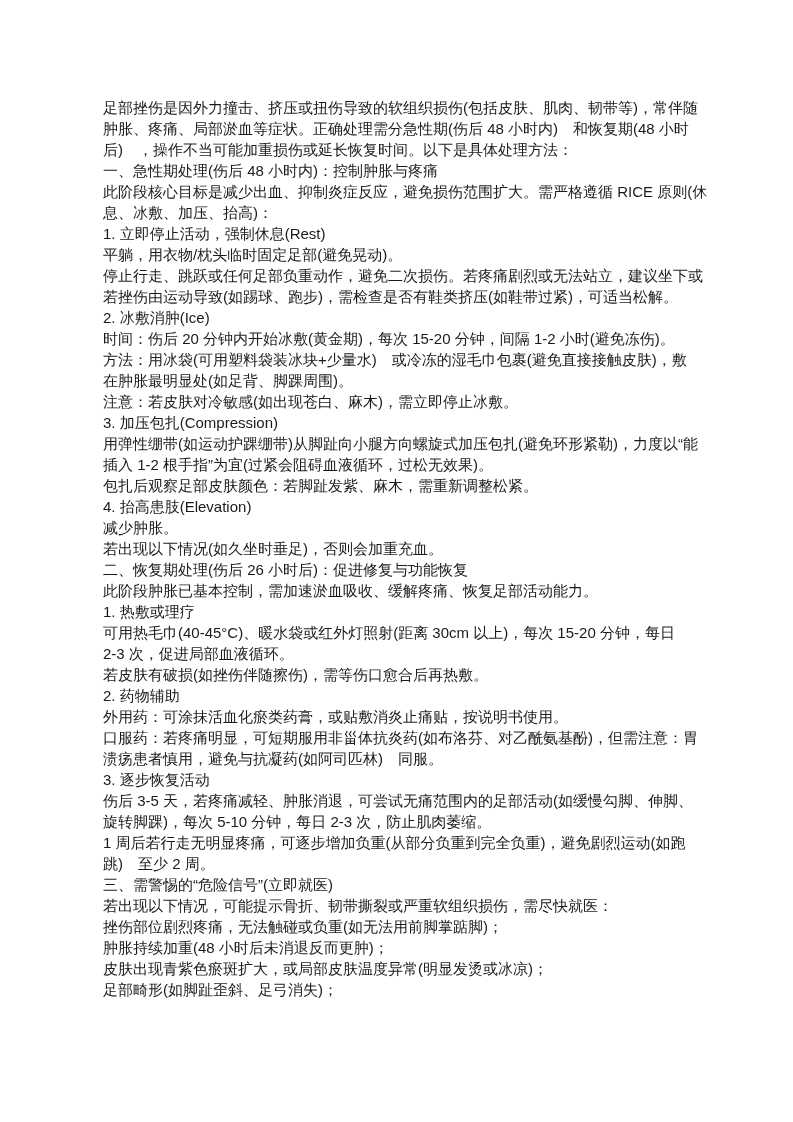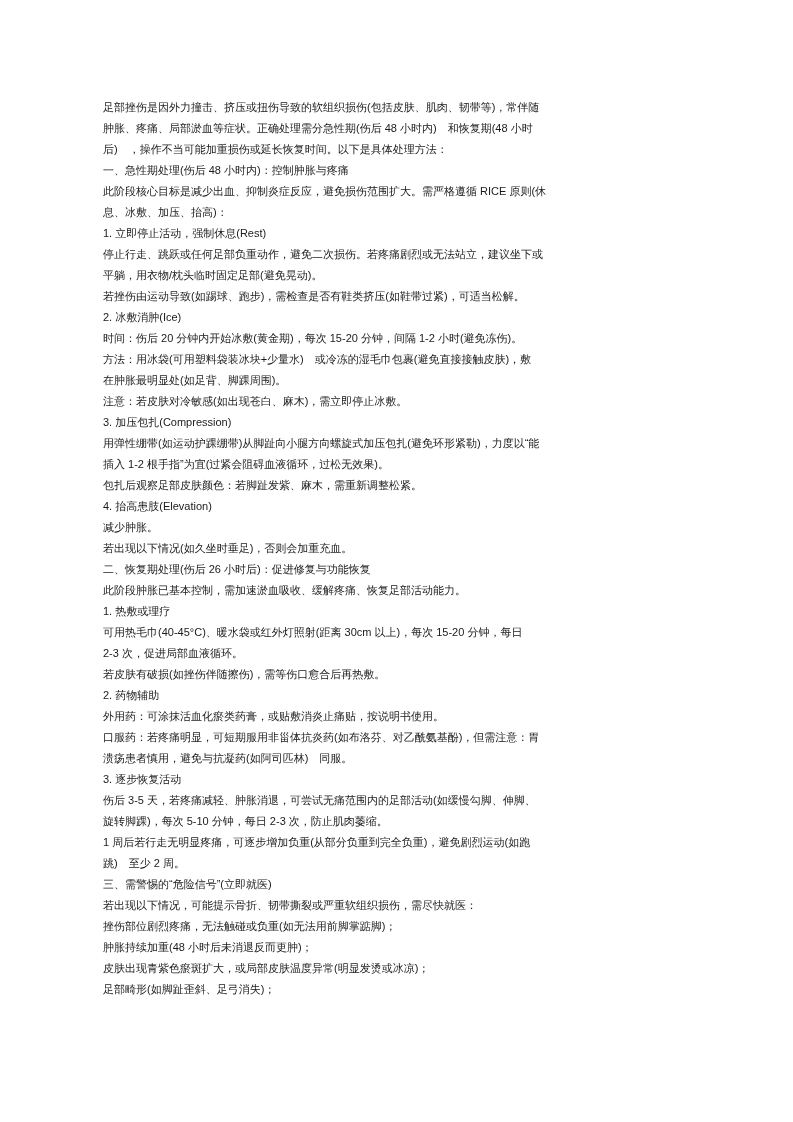--- a/index.html
+++ b/index.html
@@ -13,21 +13,21 @@
       height: 1122px;
       background: #ffffff;
       overflow: hidden;
     }
     .text-block {
       position: absolute;
       left: 103px;
       top: 97px;
       width: 640px;
       font-family: "Liberation Sans", sans-serif;
-      font-size: 11px;
+      font-size: 15px;
       line-height: 21px;
       color: #1a1a1a;
       font-weight: 400;
     }
     .doc-line {
       white-space: pre;
       min-height: 21px;
     }
   </style>
 </head>
@@ -35,22 +35,22 @@
 
 <div class="page">
   <div class="text-block">
       <div class="doc-line">足部挫伤是因外力撞击、挤压或扭伤导致的软组织损伤(包括皮肤、肌肉、韧带等)，常伴随</div>
       <div class="doc-line">肿胀、疼痛、局部淤血等症状。正确处理需分急性期(伤后 48 小时内)　和恢复期(48 小时</div>
       <div class="doc-line">后)　，操作不当可能加重损伤或延长恢复时间。以下是具体处理方法：</div>
       <div class="doc-line">一、急性期处理(伤后 48 小时内)：控制肿胀与疼痛</div>
       <div class="doc-line">此阶段核心目标是减少出血、抑制炎症反应，避免损伤范围扩大。需严格遵循 RICE 原则(休</div>
       <div class="doc-line">息、冰敷、加压、抬高)：</div>
       <div class="doc-line">1. 立即停止活动，强制休息(Rest)</div>
+      <div class="doc-line">平躺，用衣物/枕头临时固定足部(避免晃动)。</div>
       <div class="doc-line">停止行走、跳跃或任何足部负重动作，避免二次损伤。若疼痛剧烈或无法站立，建议坐下或</div>
-      <div class="doc-line">平躺，用衣物/枕头临时固定足部(避免晃动)。</div>
       <div class="doc-line">若挫伤由运动导致(如踢球、跑步)，需检查是否有鞋类挤压(如鞋带过紧)，可适当松解。</div>
       <div class="doc-line">2. 冰敷消肿(Ice)</div>
       <div class="doc-line">时间：伤后 20 分钟内开始冰敷(黄金期)，每次 15-20 分钟，间隔 1-2 小时(避免冻伤)。</div>
       <div class="doc-line">方法：用冰袋(可用塑料袋装冰块+少量水)　或冷冻的湿毛巾包裹(避免直接接触皮肤)，敷</div>
       <div class="doc-line">在肿胀最明显处(如足背、脚踝周围)。</div>
       <div class="doc-line">注意：若皮肤对冷敏感(如出现苍白、麻木)，需立即停止冰敷。</div>
       <div class="doc-line">3. 加压包扎(Compression)</div>
       <div class="doc-line">用弹性绷带(如运动护踝绷带)从脚趾向小腿方向螺旋式加压包扎(避免环形紧勒)，力度以“能</div>
       <div class="doc-line">插入 1-2 根手指”为宜(过紧会阻碍血液循环，过松无效果)。</div>
       <div class="doc-line">包扎后观察足部皮肤颜色：若脚趾发紫、麻木，需重新调整松紧。</div>

